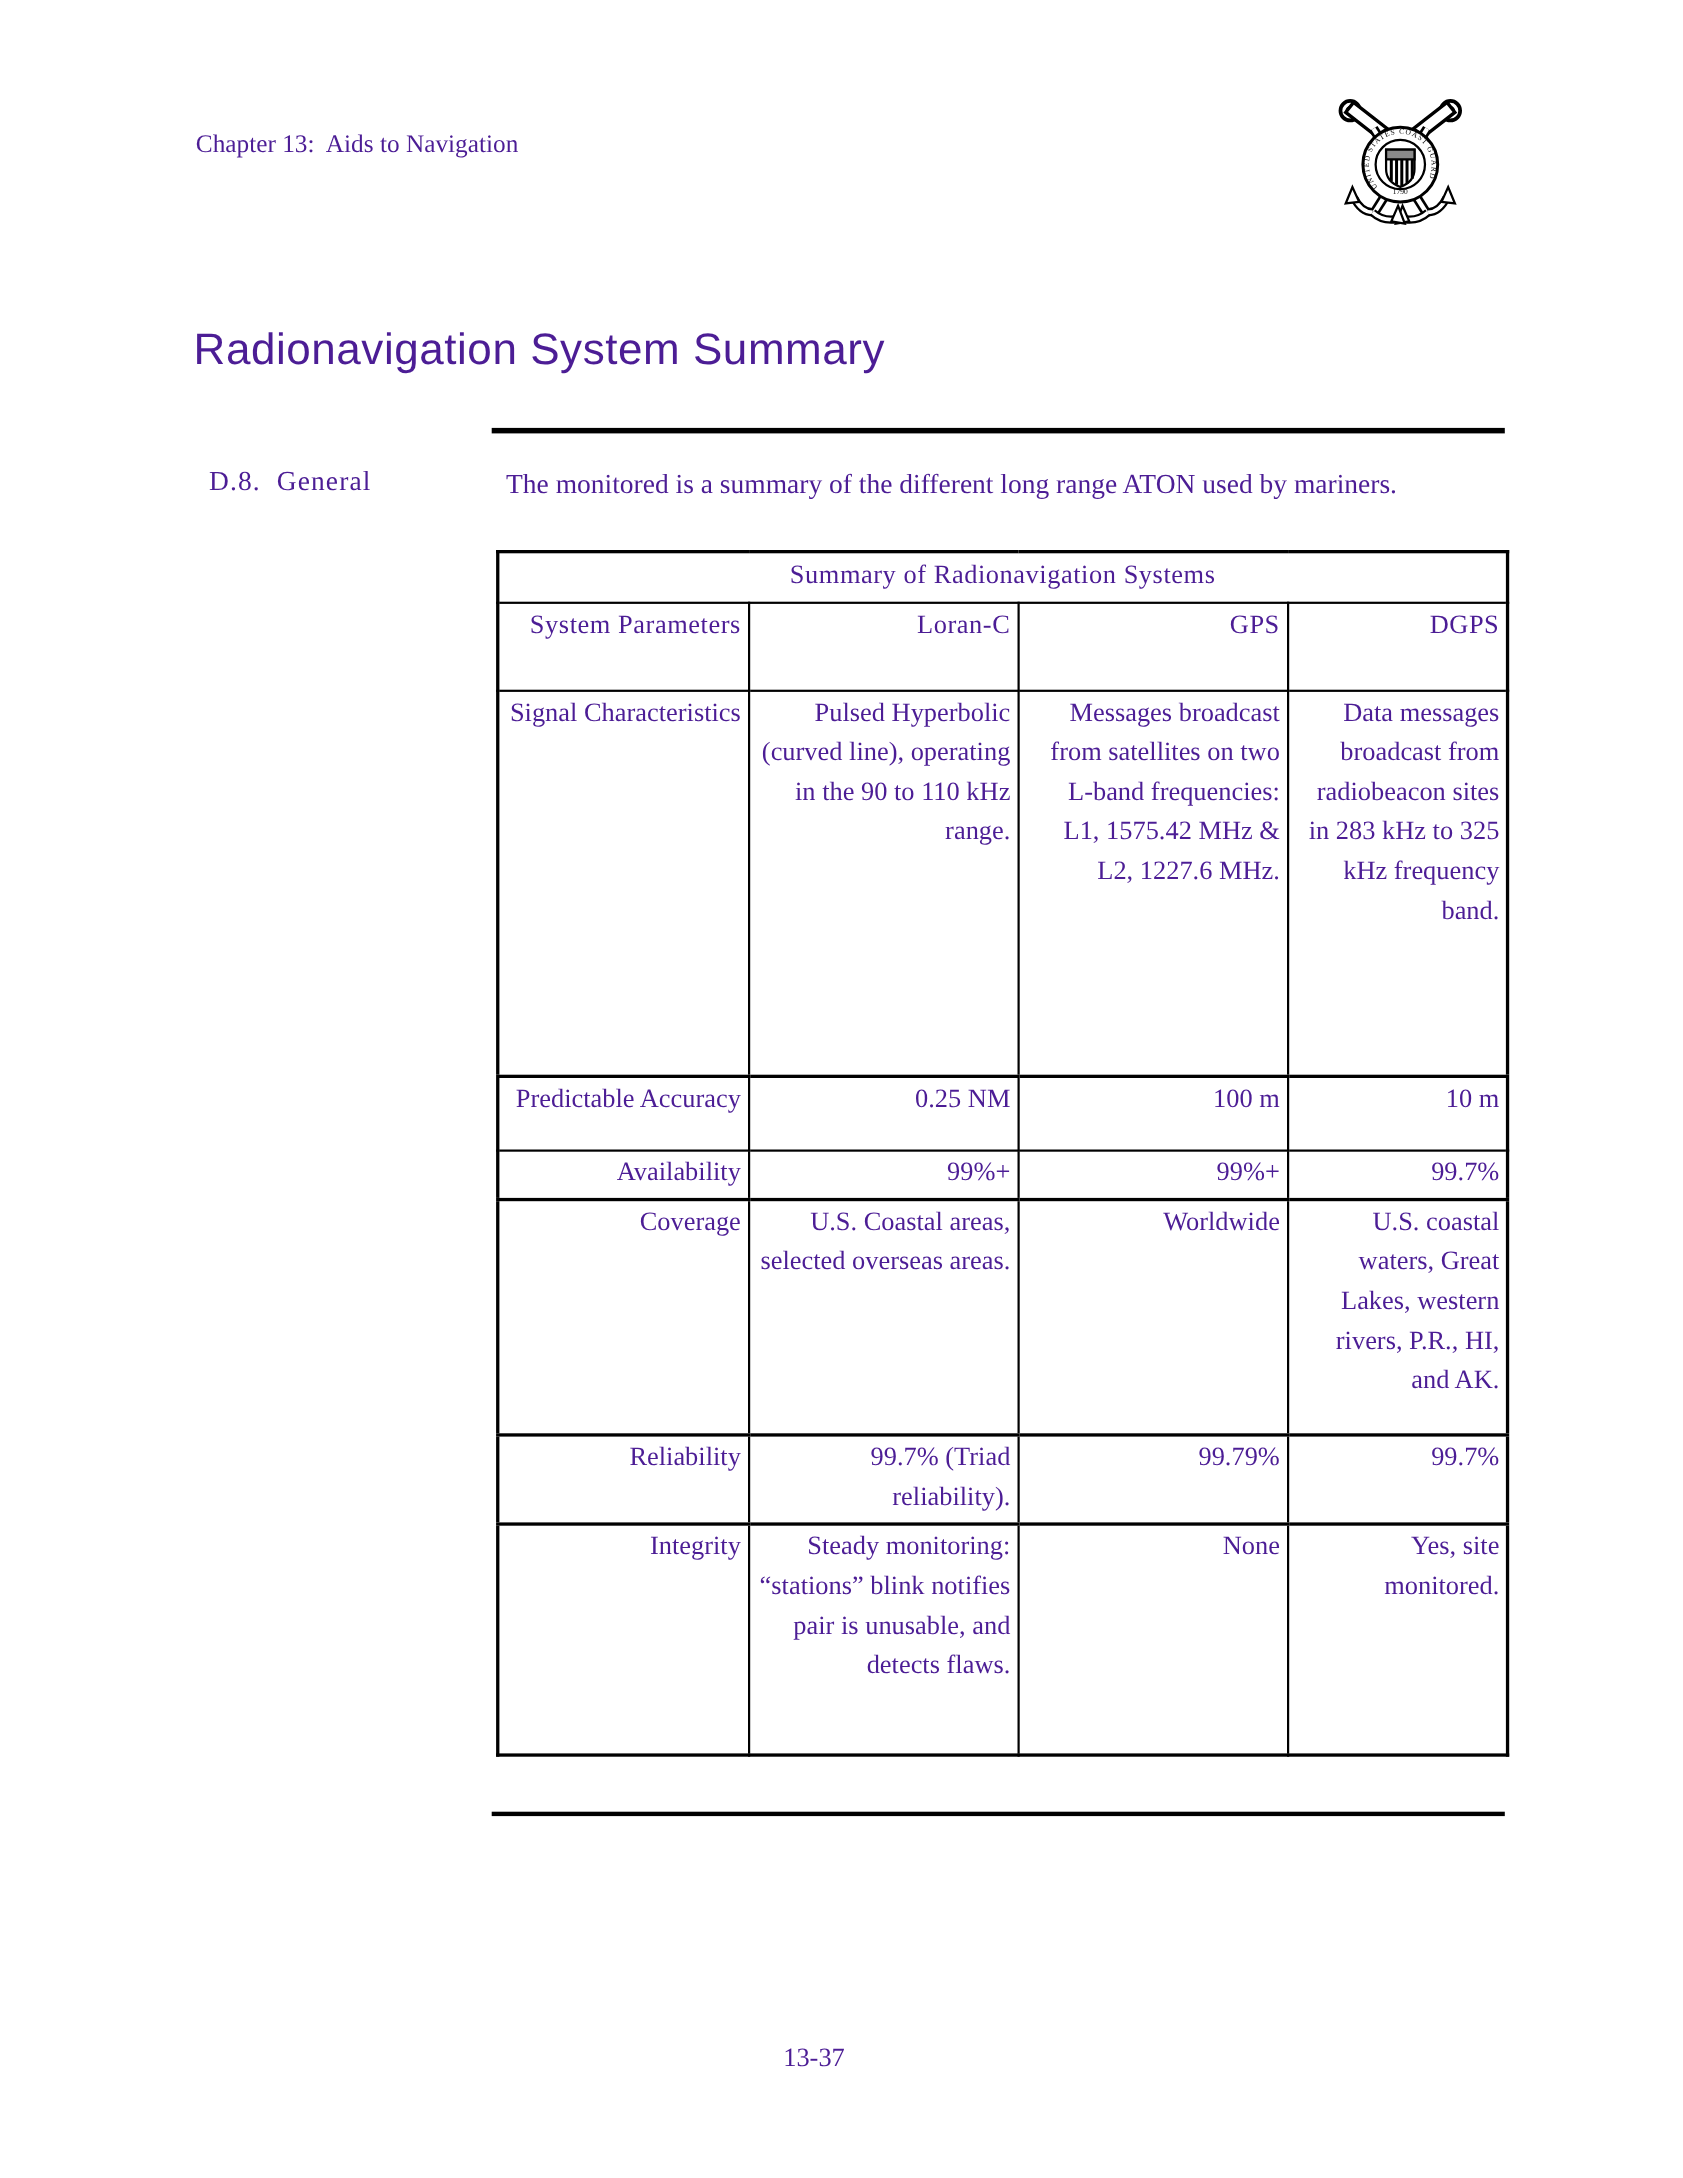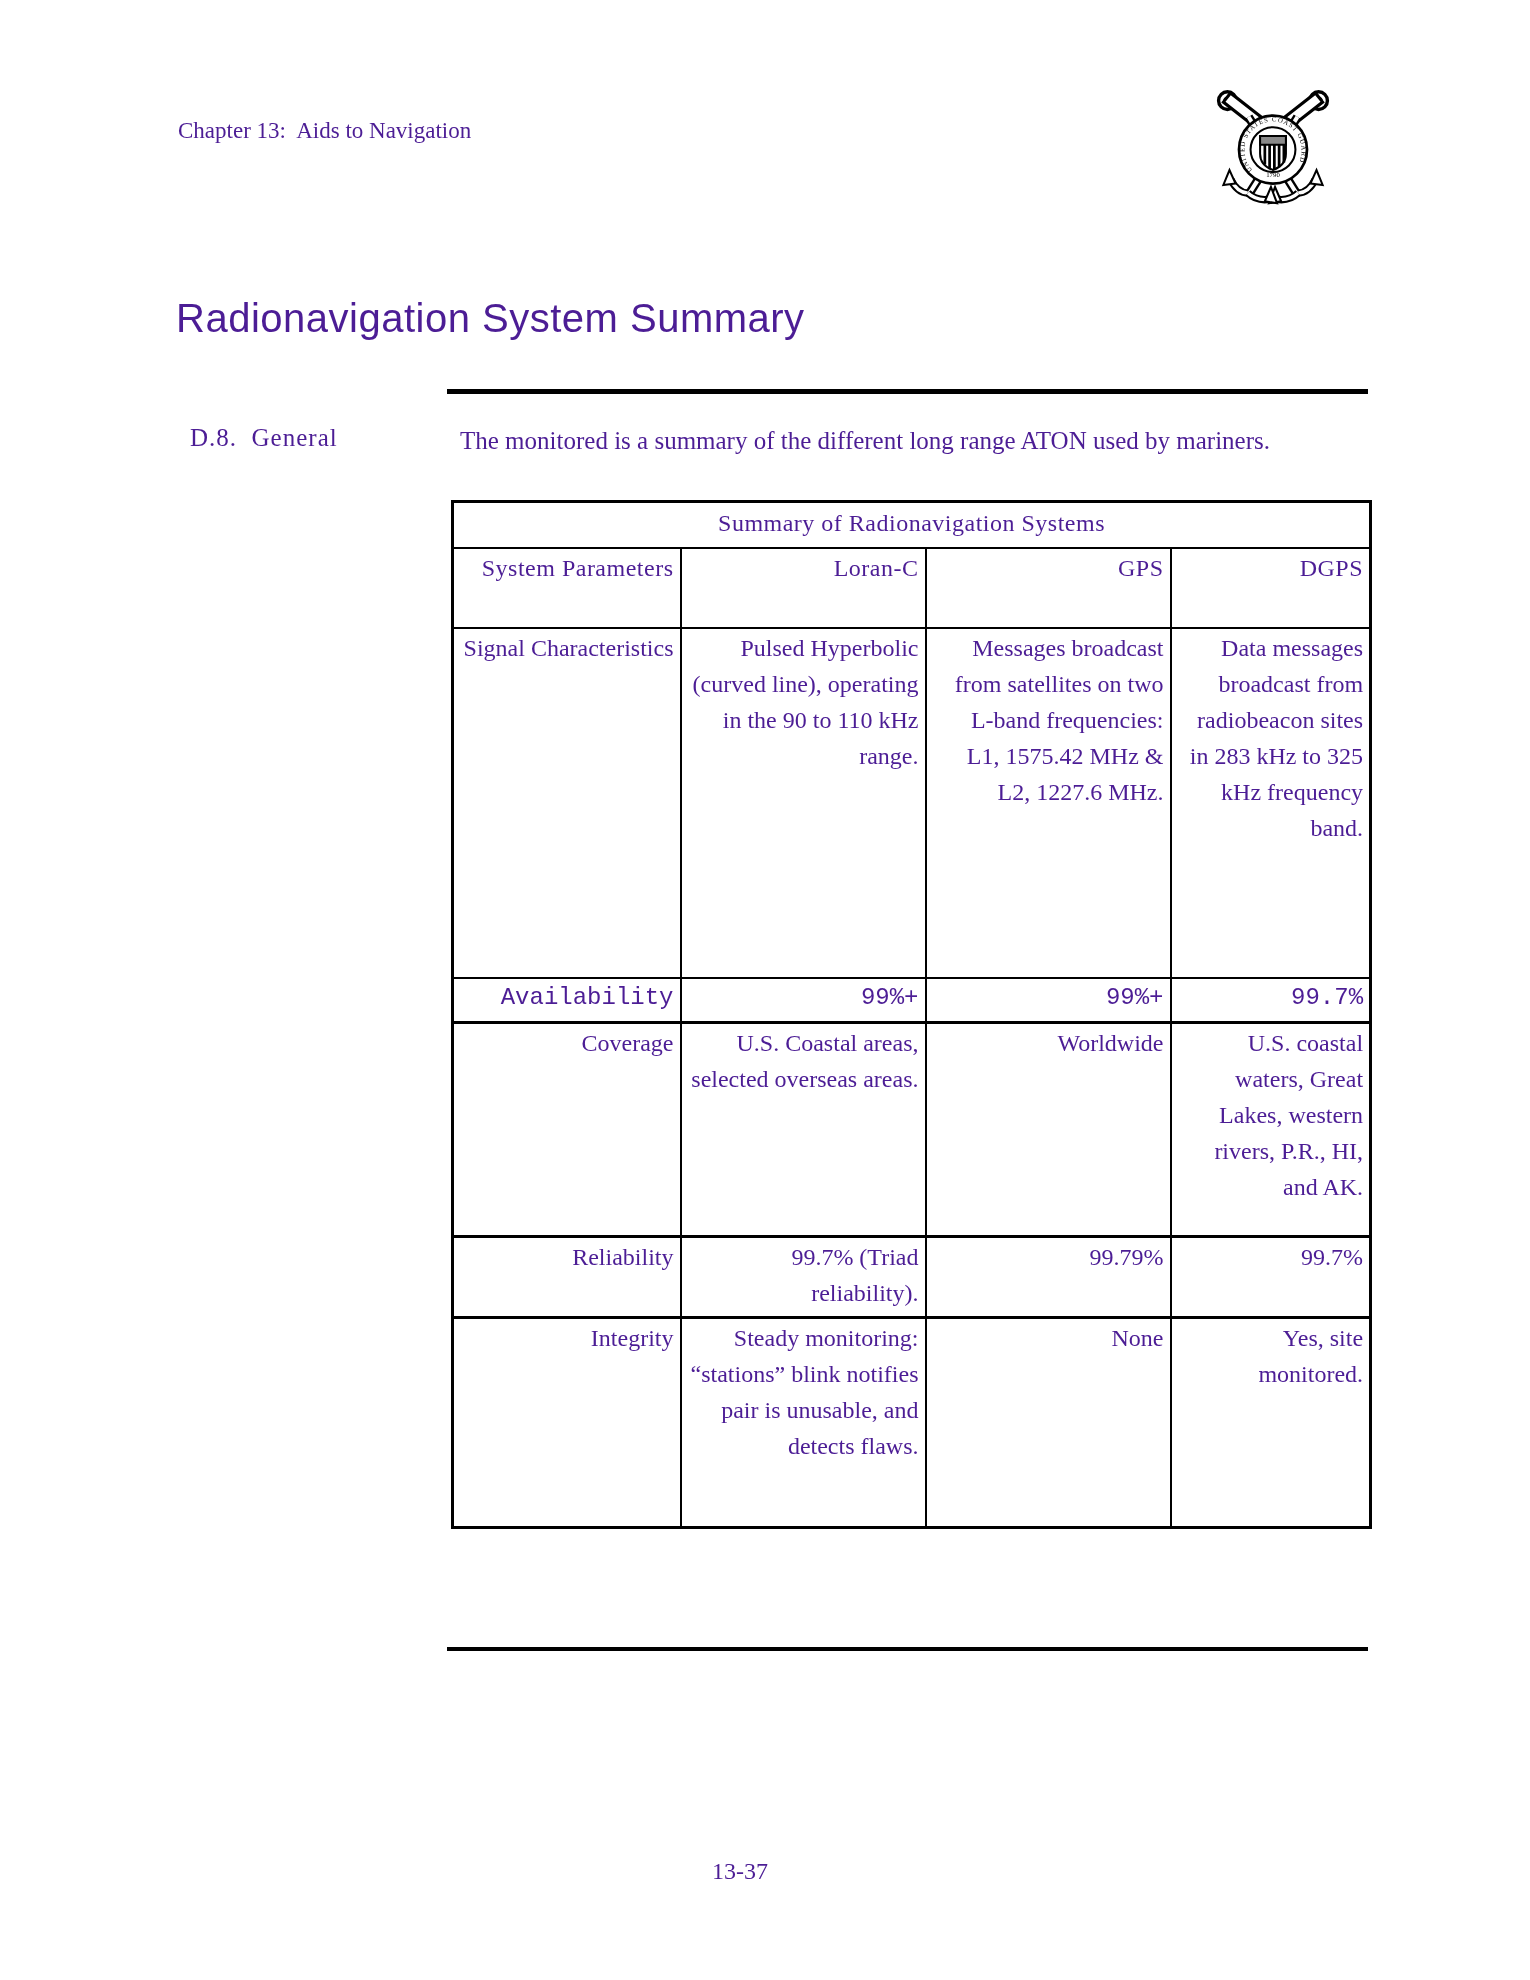--- a/index.html
+++ b/index.html
@@ -35,21 +35,21 @@
   .rn-table th, .rn-table td {
     border:2px solid #000; vertical-align:top; text-align:right;
     font-weight:normal; padding:1px 6px 5px 8px; overflow:hidden;
   }
   .rn-table tr.title-row td {
     text-align:center; letter-spacing:0.5px; height:38px; padding:2px 4px 4px 4px;
   }
   .rn-table tr.header-row th { height:72px; letter-spacing:0.5px; }
   .row-signal       { height:350px; }
   .row-predictable  { height:68px; }
-  .row-availability { height:34px;font-family:Liberation Mono, monospace; }
+  .row-availability { height:34px; }
   .row-coverage     { height:214px; }
   .row-reliability  { height:64px; }
   .row-fixrate      { height:39px; }
   .row-integrity    { height:210px; }
   .thick-top td, .thick-top th { border-top:3px solid #000; }
   .page-number {
     position:absolute; left:0; top:1858px; width:1480px;
     text-align:center; font-size:24px;
   }
 </style>
@@ -144,20 +144,26 @@
         <th>Loran-C</th>
         <th>GPS</th>
         <th>DGPS</th>
       </tr>
       <tr class="row-signal">
         <td>Signal Characteristics</td>
         <td>Pulsed Hyperbolic (curved line), operating in the 90 to 110 kHz range.</td>
         <td>Messages broadcast from satellites on two L-band frequencies: L1, 1575.42 MHz &amp; L2, 1227.6 MHz.</td>
         <td>Data messages broadcast from radiobeacon sites in 283 kHz to 325 kHz frequency band.</td>
       </tr>
+      <tr class="row-predictable thick-top">
+        <td>Predictable Accuracy</td>
+        <td>0.25 NM</td>
+        <td>100 m</td>
+        <td>10 m</td>
+      </tr>
       <tr class="row-availability">
         <td>Availability</td>
         <td>99%+</td>
         <td>99%+</td>
         <td>99.7%</td>
       </tr>
       <tr class="row-coverage thick-top">
         <td>Coverage</td>
         <td>U.S. Coastal areas, selected overseas areas.</td>
         <td>Worldwide</td>

